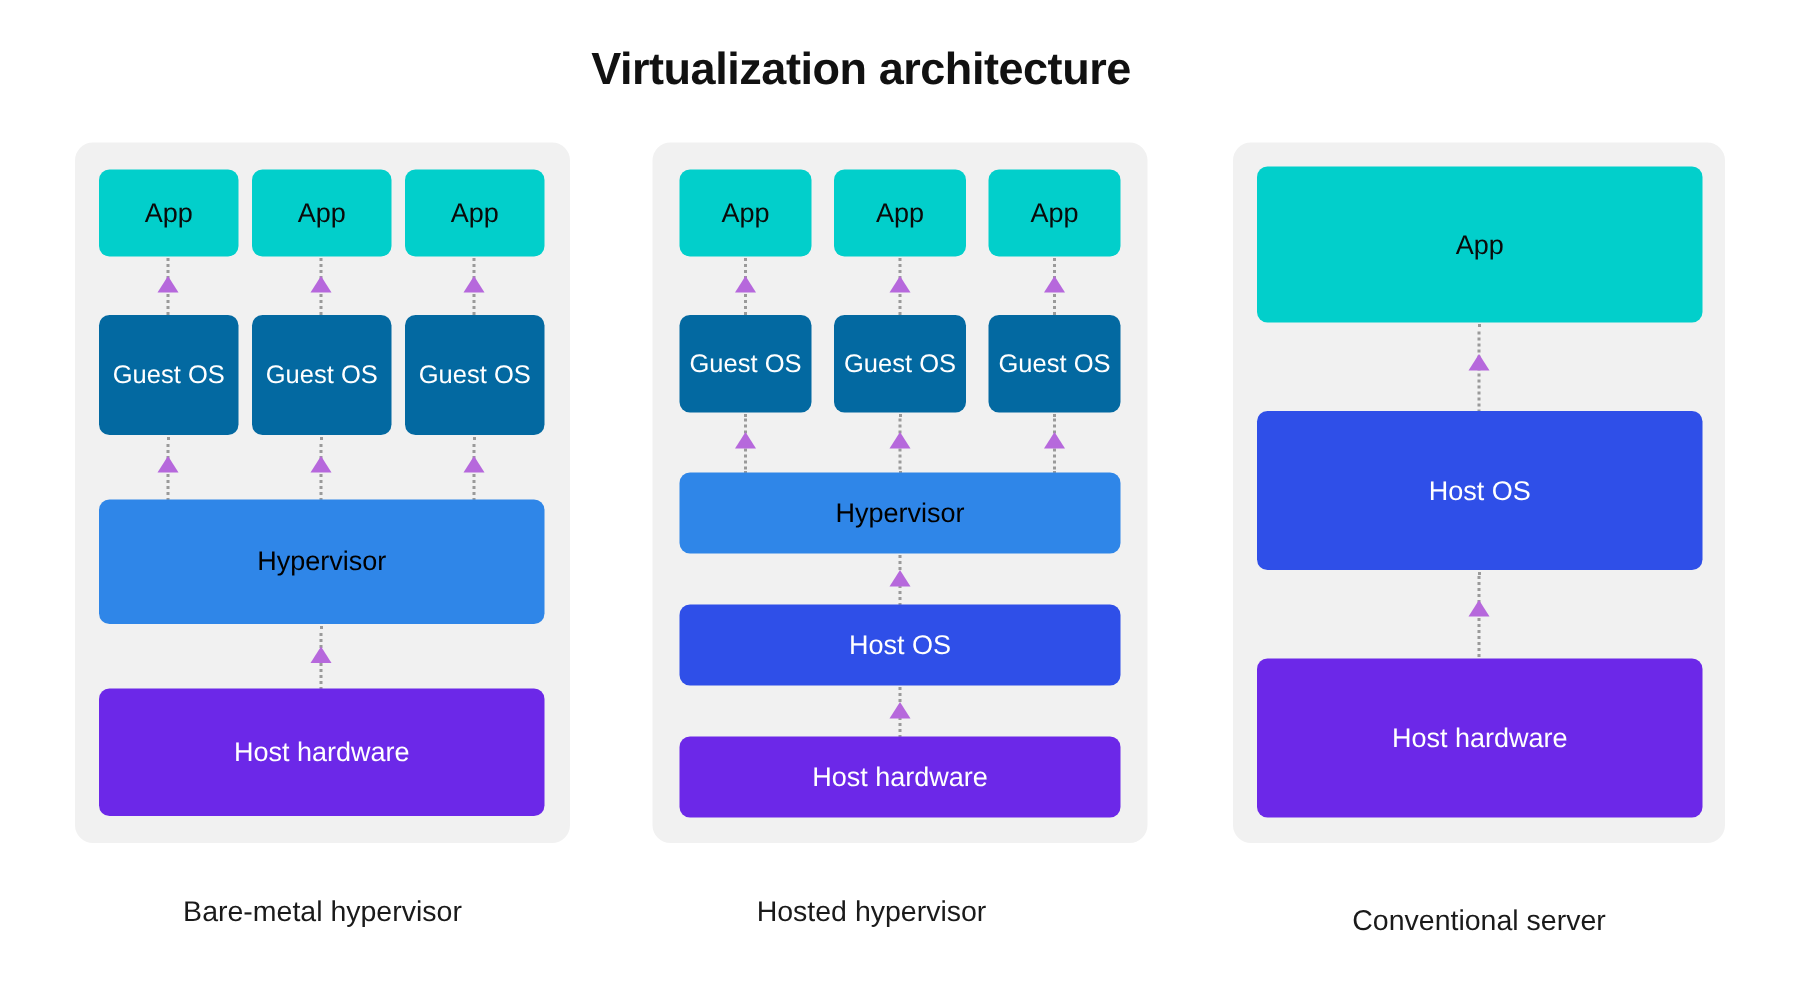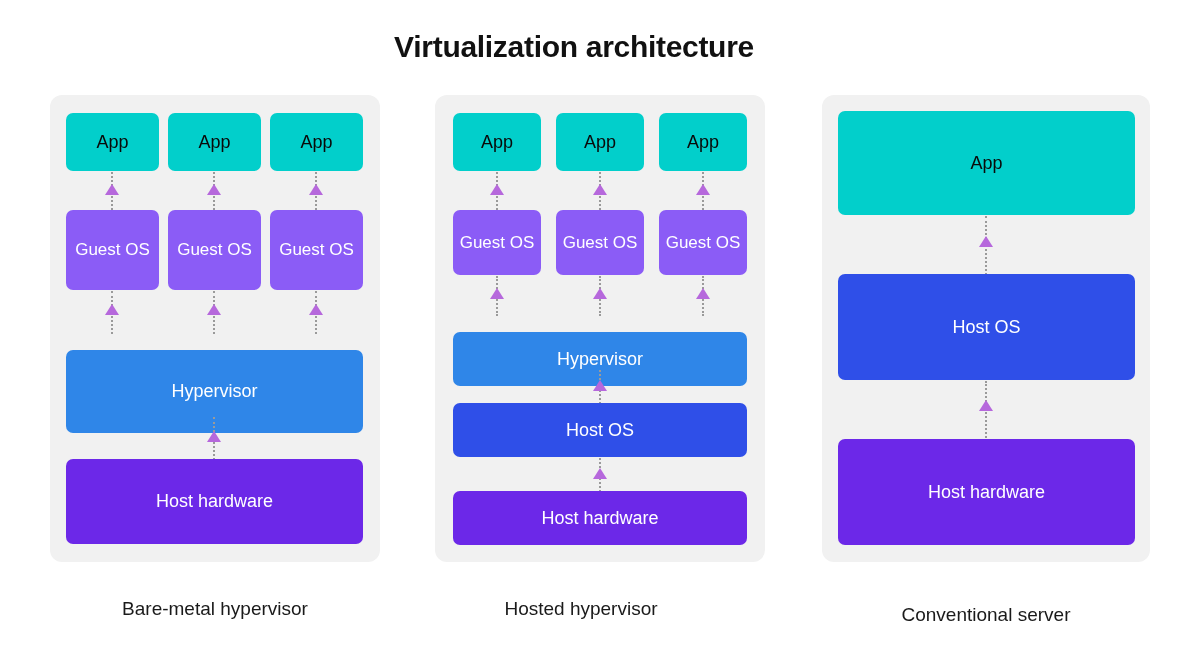--- a/index.html
+++ b/index.html
@@ -59,22 +59,22 @@
     display: flex;
     align-items: center;
     justify-content: center;
     text-align: center;
     line-height: 1.25;
     box-sizing: border-box;
   }
   .box-text { pointer-events: none; }
 
   .app       { background: #02CFCB; color: #0a0a0a; }
-  .guest-os  { background: #8b5cf6; color: #ffffff; }
-  .hypervisor{ background: #2F86E8; color: #ffffff; margin-top: 17px; }
+  .guest-os  { background: #0369a1; color: #ffffff; }
+  .hypervisor{ background: #2F86E8; color: #000000; }
   .host-os   { background: #2F4FE8; color: #ffffff; }
   .host-hw   { background: #6C28E8; color: #ffffff; }
 
   
   .arrow {
     position: absolute;
     width: 14px;
   }
   .arrow .line {
     position: absolute;

